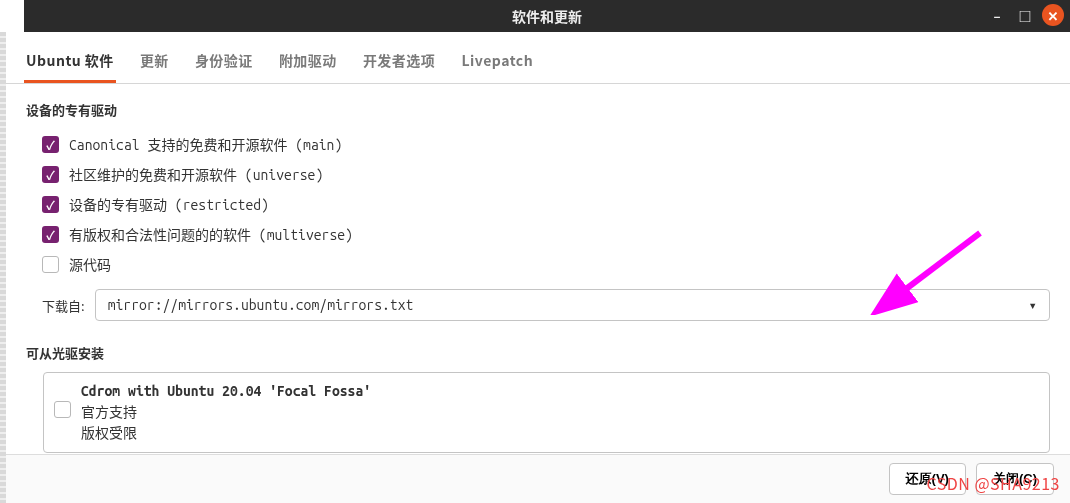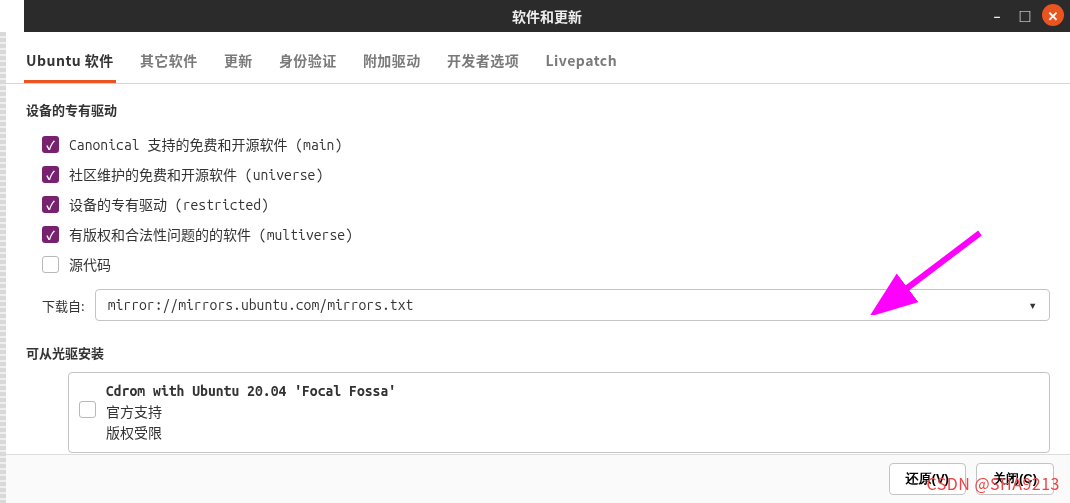--- a/index.html
+++ b/index.html
@@ -122,21 +122,21 @@
   border-radius: 4px;
   display: flex;
   align-items: center;
   justify-content: space-between;
   padding: 0 12px;
   background: #fff;
   font-family: "Ubuntu Mono",monospace;
   font-size: 14px;
 }
 .cdrom-box {
-  margin: 8px 0 0 42px;
+  margin: 8px 0 0 17px;
   border: 1px solid #c4c4c4;
   border-radius: 4px;
   padding: 8px 10px;
   display: flex;
   gap: 10px;
 }
 .cdrom-text { font-family: "Ubuntu Mono","Noto Sans CJK SC",monospace; font-size: 14px; line-height: 1.5; }
 .cdrom-text .bold { font-weight: bold; }
 .footer {
   border-top: 1px solid #ddd;
@@ -185,21 +185,20 @@
         <span class="win-sym">✕</span>
       </div>
   </div>
 </div>
 
 <div class="leftedge"></div>
 
 <div class="main">
   <div class="tabs">
     <div class="tab active">Ubuntu 软件</div>
-    <div class="tab">其它软件</div>
     <div class="tab">更新</div>
     <div class="tab">身份验证</div>
     <div class="tab">附加驱动</div>
     <div class="tab">开发者选项</div>
     <div class="tab">Livepatch</div>
   </div>
 
   <div class="content">
     <div class="section-title">设备的专有驱动</div>
 

